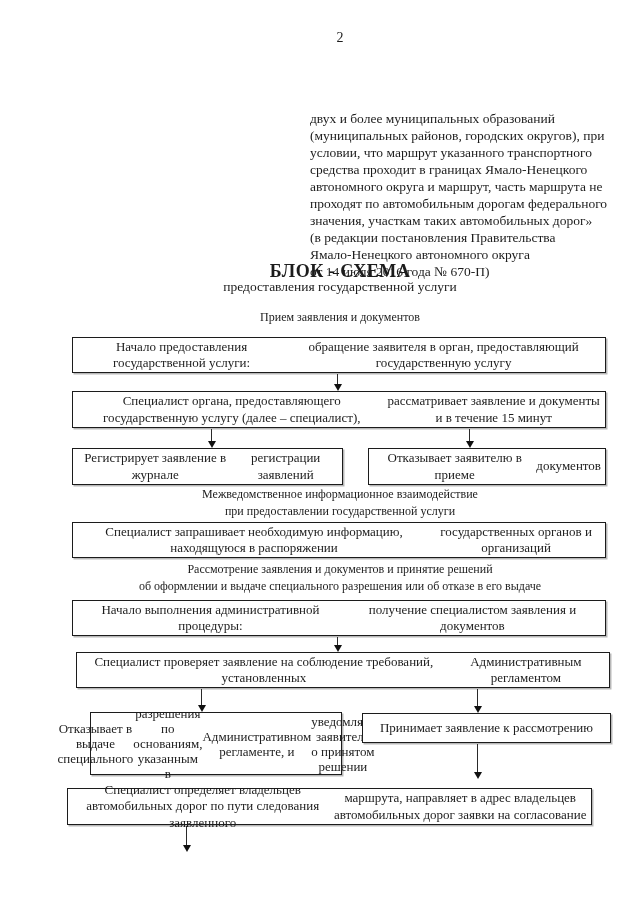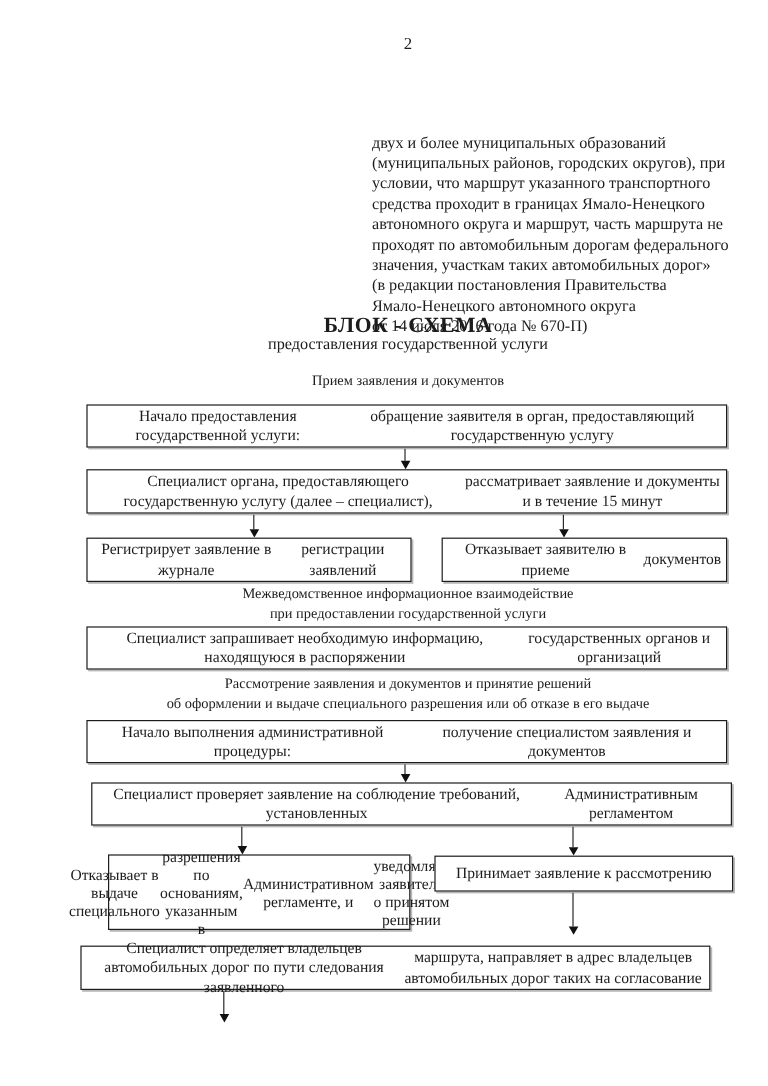--- a/index.html
+++ b/index.html
@@ -142,17 +142,17 @@
     <div>Административном регламенте, и</div>
     <div>уведомляет заявителя о принятом решении</div>
   </div>
   <div class="fbox b9">
     <div>Принимает заявление к рассмотрению</div>
   </div>
   <div class="varrow a7"></div>
 
   <div class="fbox b10">
     <div>Специалист определяет владельцев автомобильных дорог по пути следования заявленного</div>
-    <div>маршрута, направляет в адрес владельцев автомобильных дорог таких на согласование</div>
+    <div>маршрута, направляет в адрес владельцев автомобильных дорог заявки на согласование</div>
   </div>
   <div class="varrow a8"></div>
 
 </div>
 
 </body></html>

